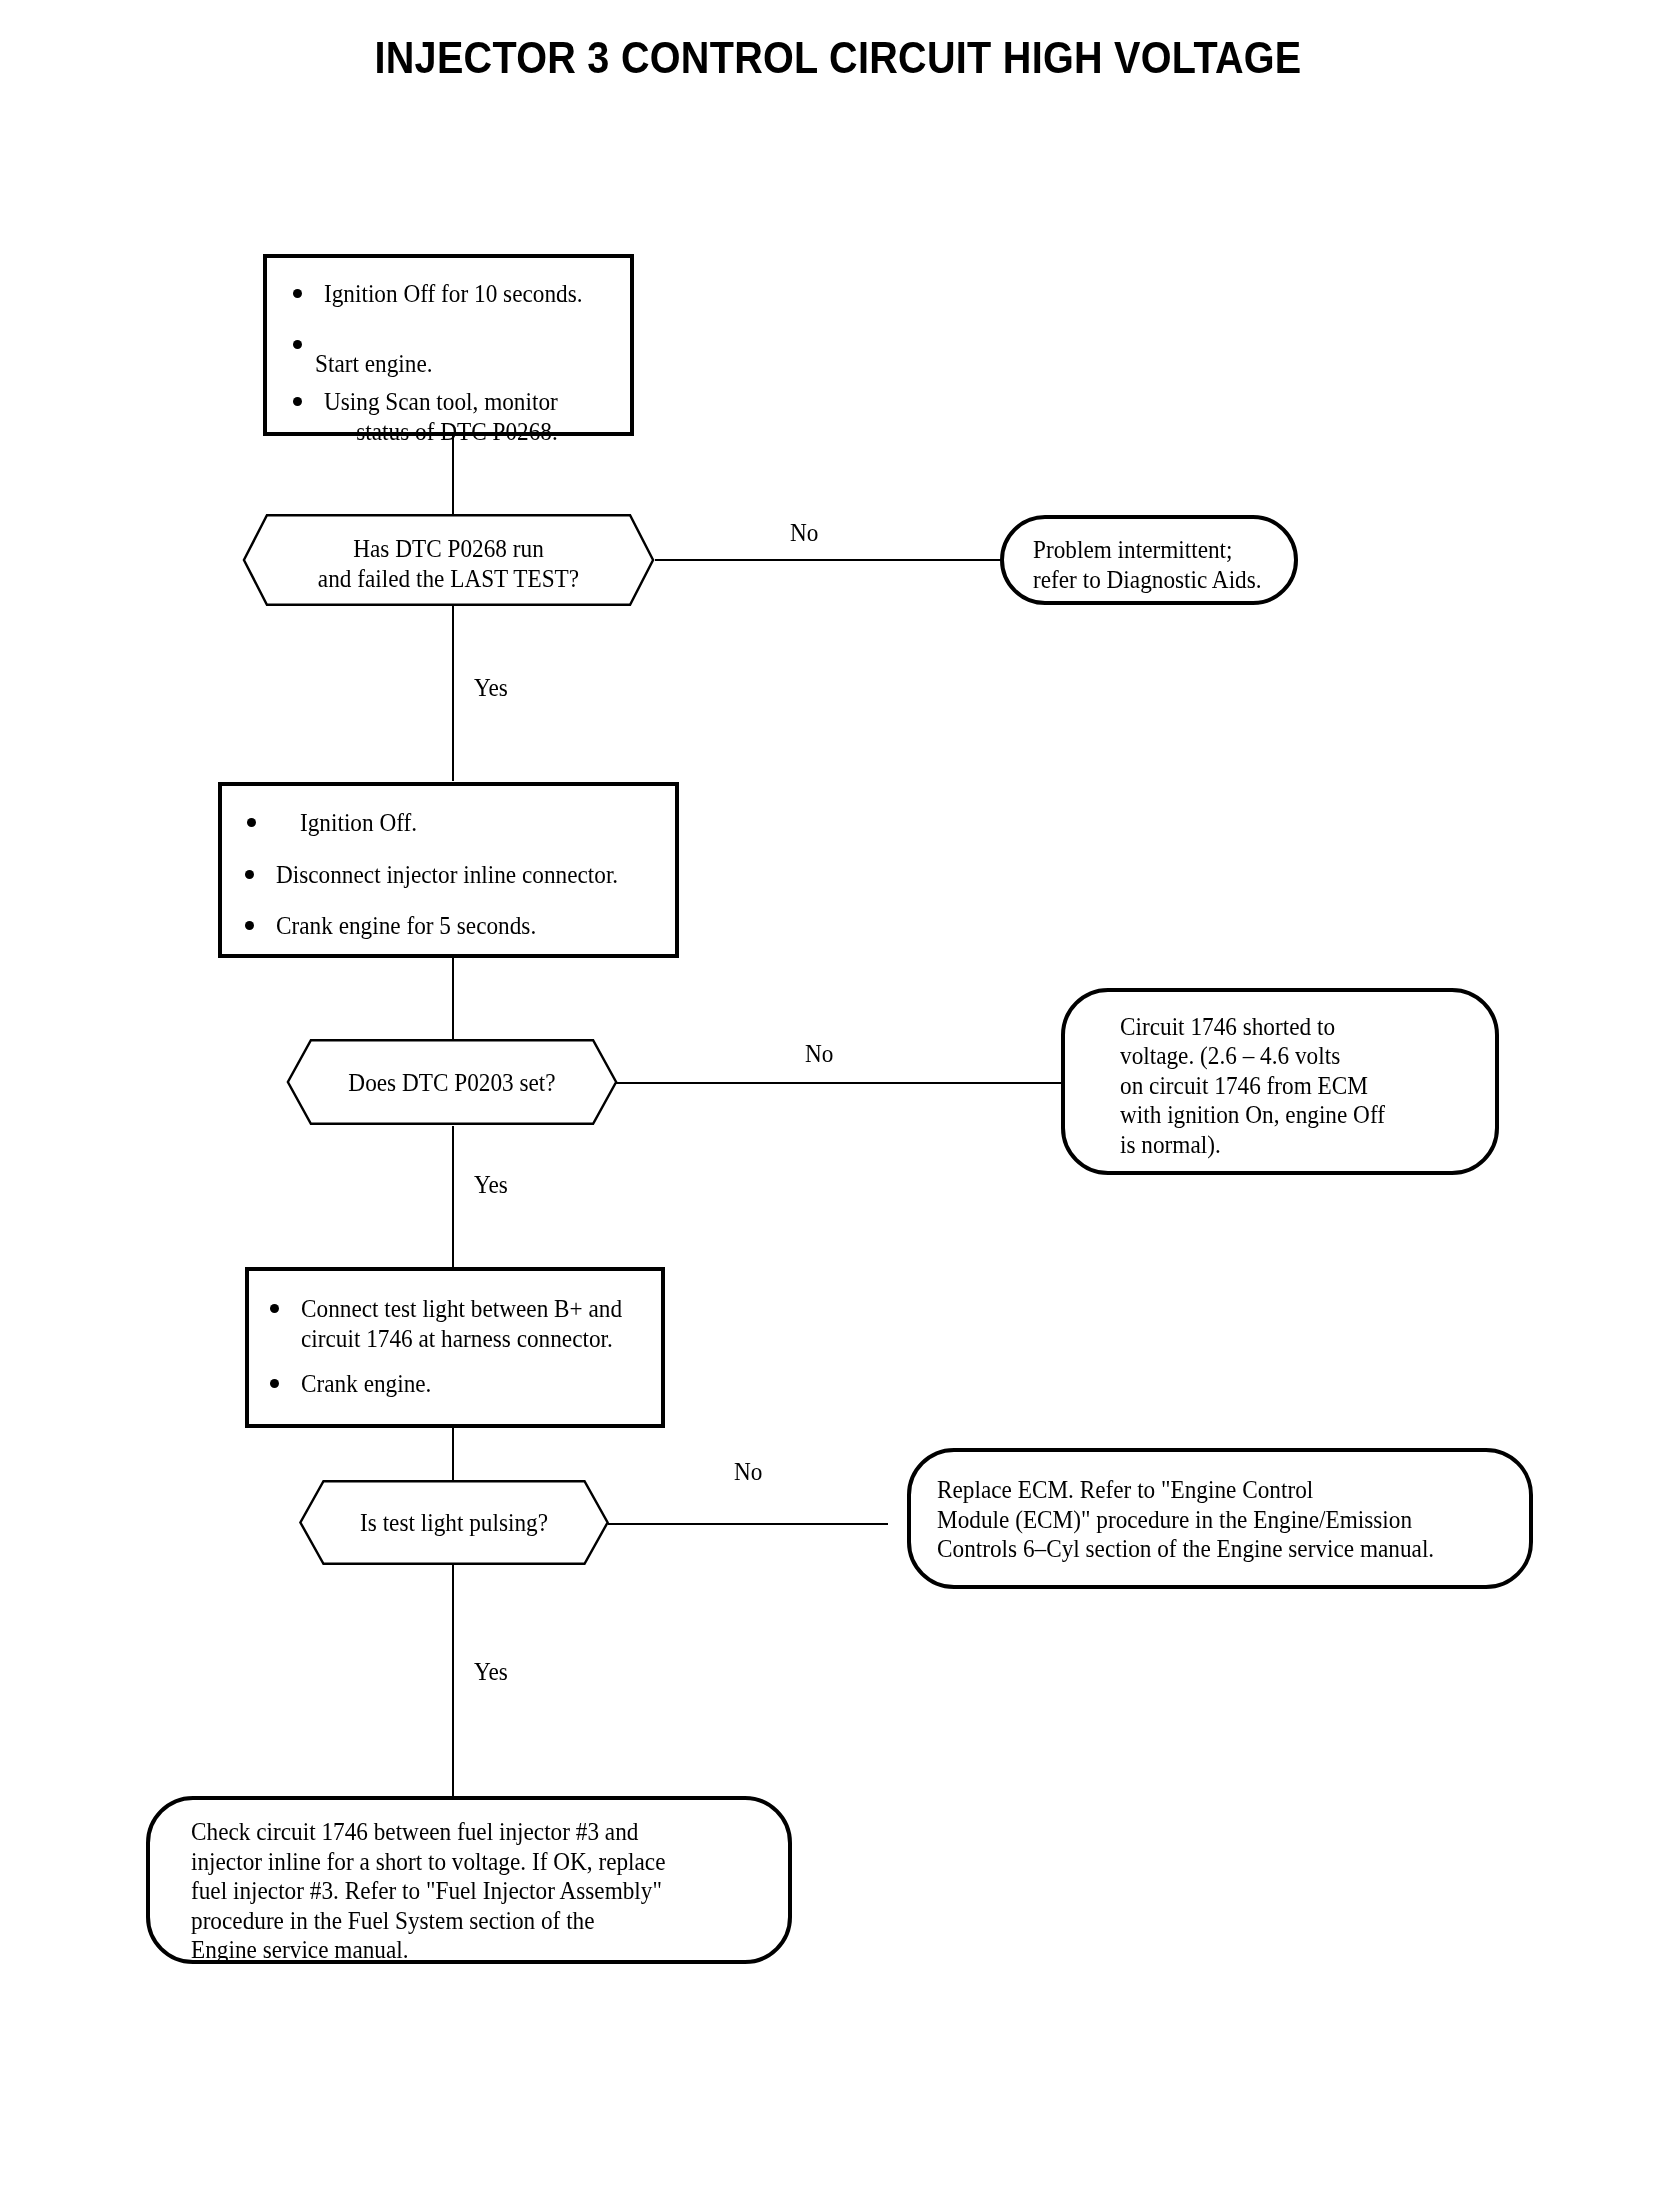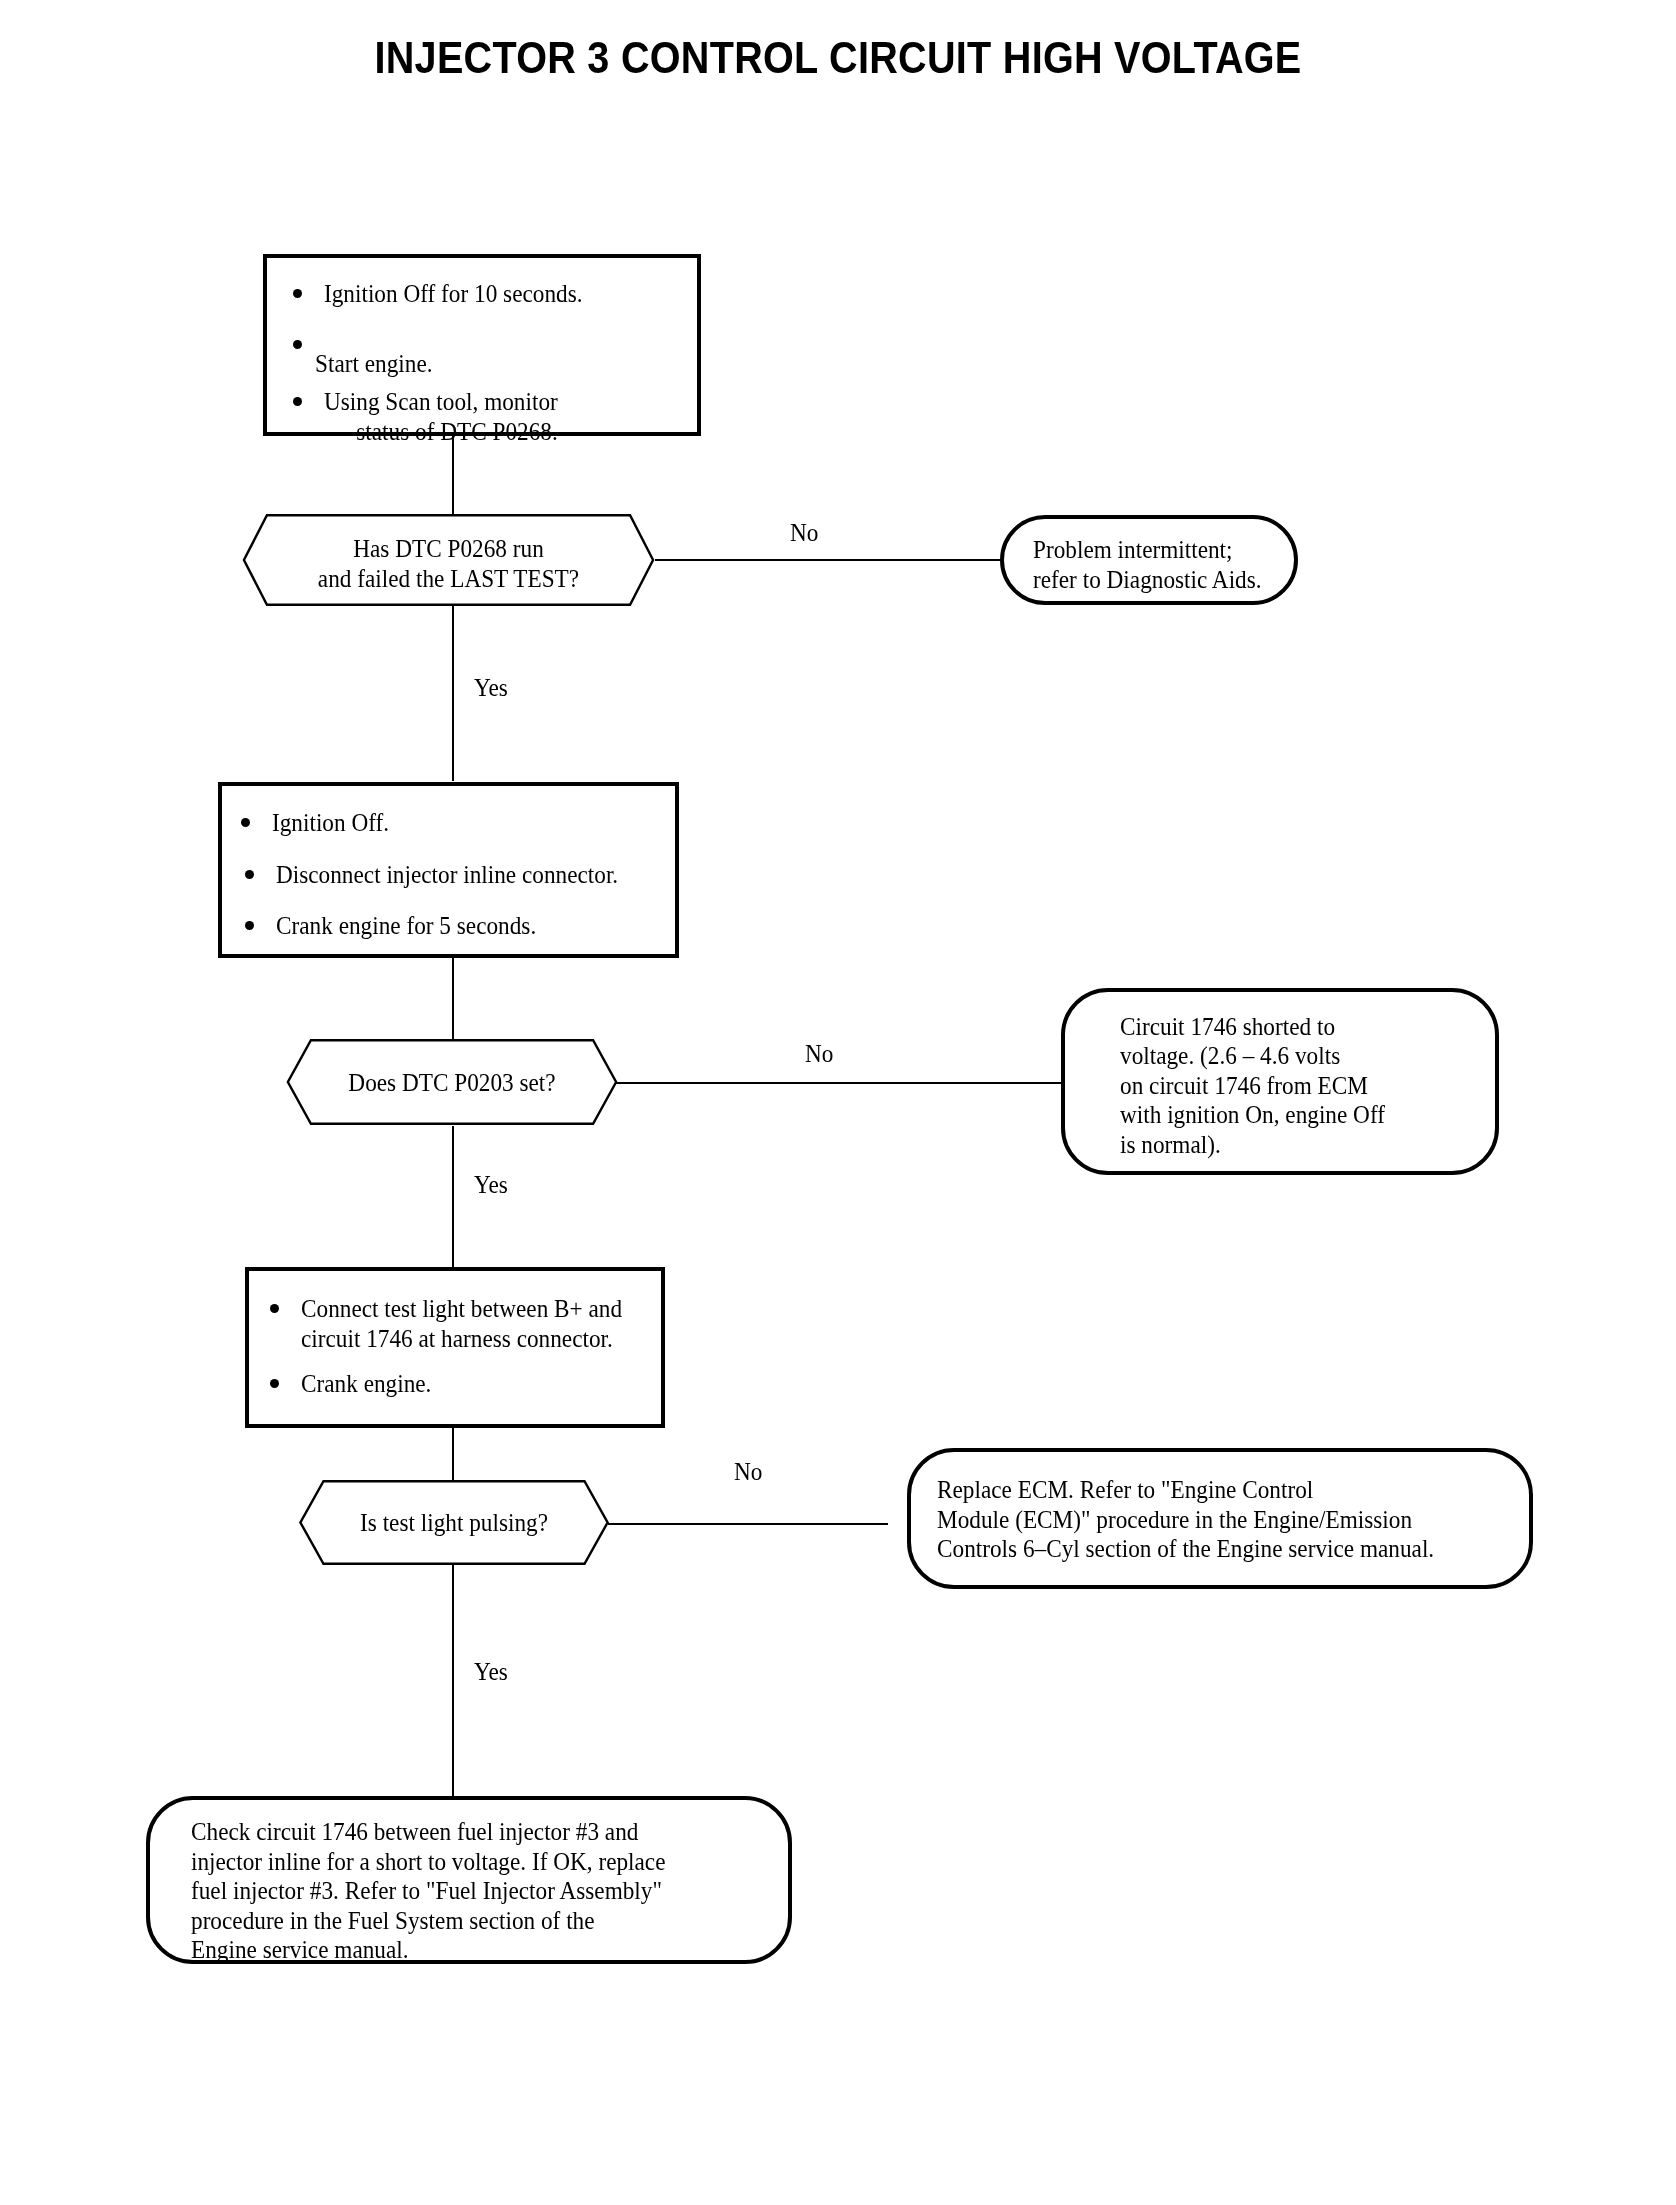--- a/index.html
+++ b/index.html
@@ -134,21 +134,21 @@
     transform-origin: left top;
   }
 </style>
 </head>
 <body>
 
 <div id="page">
 
   <div class="title">INJECTOR 3 CONTROL CIRCUIT HIGH VOLTAGE</div>
 
-  <div class="node proc" style="left:263px; top:254px; width:438px; height:182px;">
+  <div class="node proc" style="left:263px; top:254px; width:371px; height:182px;">
     <div class="bullets">
       <div class="bullet-row" style="left:25.5px; top:20.7px; width:328px;">
         <span class="bullet-dot"></span>
         <span class="bullet-text">Ignition Off for 10 seconds.</span>
       </div>
       <div class="bullet-row" style="left:25.5px; top:72px; width:328px;flex-direction:column;">
         <span class="bullet-dot"></span>
         <span class="bullet-text">Start engine.</span>
       </div>
       <div class="bullet-row" style="left:25.5px; top:129px; width:328px;text-align:right;">
@@ -175,21 +175,21 @@
   <div class="node term" style="left:1000px; top:515px; width:298px; height:90px;">
     <div class="term-text" style="left:29px; top:16px; width:261px;">Problem intermittent;
 refer to Diagnostic Aids.</div>
   </div>
 
   <div class="vline" style="left:452px; top:605px; height:176px;"></div>
   <div class="branch-label" style="left:474px; top:675px;">Yes</div>
 
   <div class="node proc" style="left:218px; top:782px; width:461px; height:176px;">
     <div class="bullets">
-      <div class="bullet-row" style="left:19px; top:22px; width:419px;">
+      <div class="bullet-row" style="left:25px; top:22px; width:419px;gap:22px;">
         <span class="bullet-dot"></span>
         <span class="bullet-text">Ignition Off.</span>
       </div>
       <div class="bullet-row" style="left:23px; top:74px; width:419px;">
         <span class="bullet-dot"></span>
         <span class="bullet-text">Disconnect injector inline connector.</span>
       </div>
       <div class="bullet-row" style="left:23px; top:125px; width:419px;">
         <span class="bullet-dot"></span>
         <span class="bullet-text">Crank engine for 5 seconds.</span>

